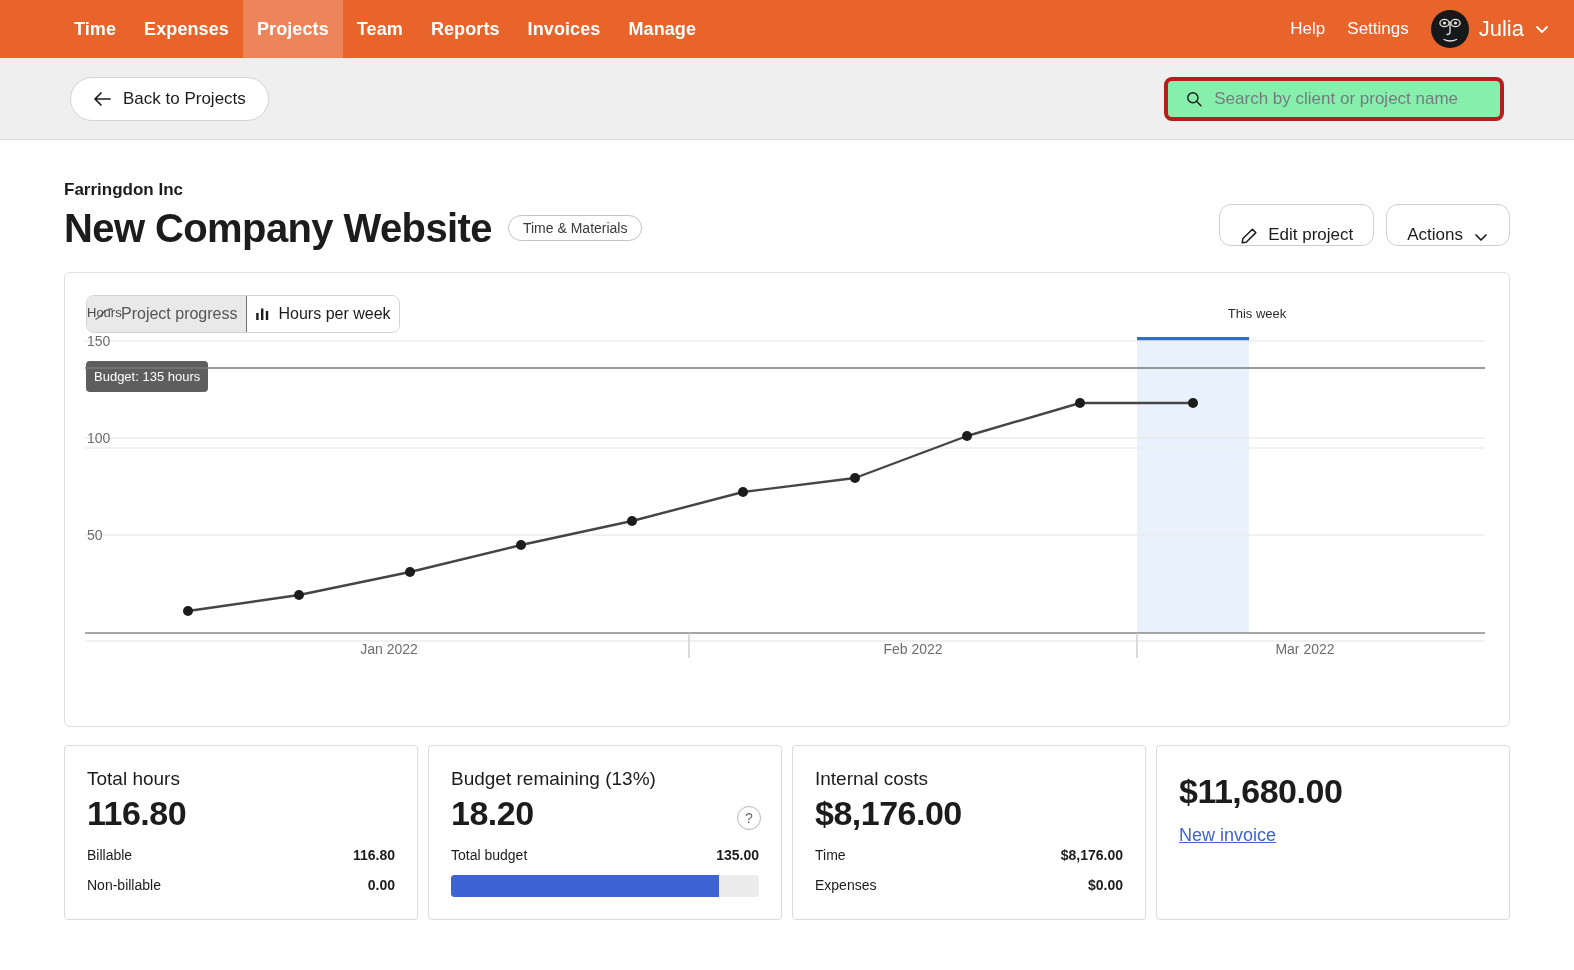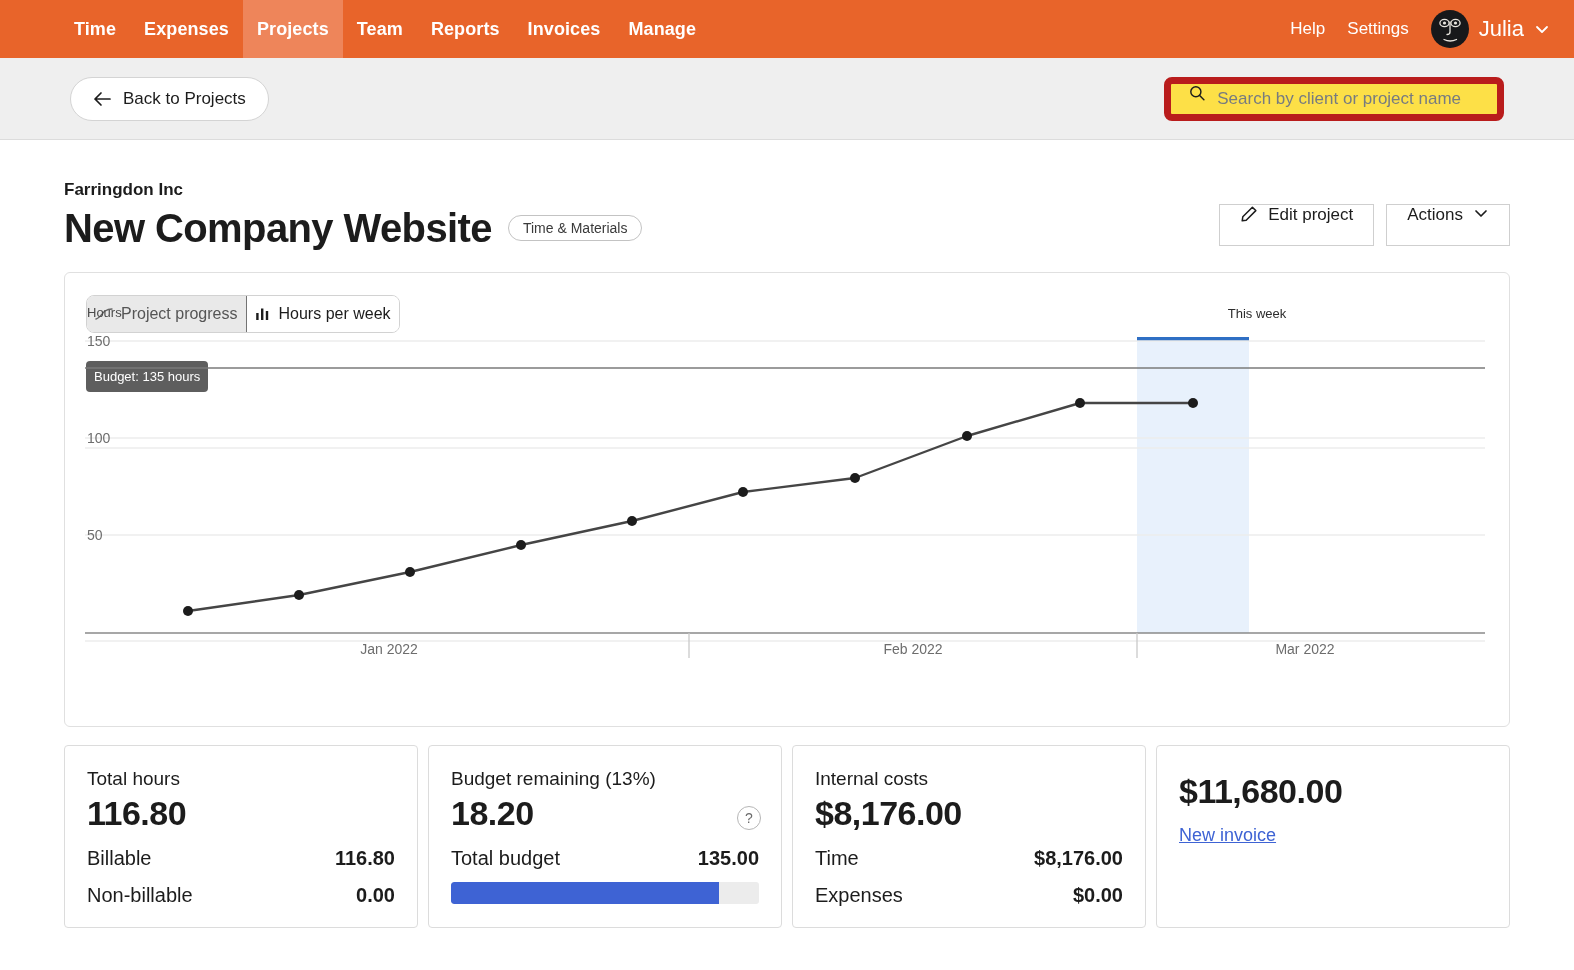--- a/index.html
+++ b/index.html
@@ -52,23 +52,23 @@
     display: flex; align-items: center; justify-content: space-between;
     padding: 0 70px;
   }
   .back-btn {
     display: inline-flex; align-items: center; gap: 12px;
     height: 44px; padding: 0 22px;
     background: #ffffff; border: 1px solid #d4d4d4; border-radius: 24px;
     font-size: 17px; font-weight: 500; color: #1c1c1c; cursor: pointer;
   }
   .search-box {
-    display: flex; gap: 12px;
+    display: flex; align-items: center; gap: 12px;
     width: 340px; height: 44px; padding: 0 18px;
-    background: #fde047; border: 7px solid #b91c1c; border-radius: 8px;
+    background: #86efac; border: 4px solid #b91c1c; border-radius: 8px;
     cursor: text;
   }
   .search-box input {
     border: 0; outline: 0; font-size: 17px; color: #1c1c1c;
     width: 100%; background: transparent;
     font-family: "Liberation Sans", sans-serif;
   }
   .search-box input::placeholder { color: #777b80; }
 
   
@@ -77,23 +77,23 @@
   .client-name { font-size: 17px; font-weight: 600; color: #1c1c1c; margin-bottom: 6px; }
   .title-line { display: flex; align-items: center; gap: 16px; }
   h1 { font-size: 40px; font-weight: 700; letter-spacing: -.6px; line-height: 1.1; }
   .pill {
     border: 1px solid #c3c3c3; border-radius: 14px;
     padding: 4px 14px; font-size: 14px; color: #3a3a3a;
     white-space: nowrap;
   }
   .title-actions { display: flex; gap: 12px; margin-bottom: 4px; }
   .btn {
-    display: inline-flex; align-items: flex-start; gap: 10px;
+    display: inline-flex; align-items: flex-end; gap: 10px;
     height: 42px; padding: 0 20px;
-    background: #ffffff; border: 1px solid #cfcfcf; border-radius: 0;
+    background: #ffffff; border: 1px solid #cfcfcf; border-radius: 12px;
     font-size: 17px; font-weight: 500; color: #1c1c1c; cursor: pointer;
   }
 
   
   .chart-card {
     margin-top: 22px;
     border: 1px solid #e0e0e0; border-radius: 6px;
     background: #fff; height: 455px; position: relative;
   }
   .seg {
@@ -129,21 +129,21 @@
   .cards { display: flex; gap: 10px; margin-top: 18px; }
   .card {
     flex: 1; border: 1px solid #dcdcdc; border-radius: 4px;
     padding: 22px 22px 20px 22px; position: relative; background: #fff;
     min-height: 175px;
   }
   .card-label { font-size: 19px; color: #1c1c1c; }
   .card-value { font-size: 34px; font-weight: 700; letter-spacing: -.5px; margin-top: 4px; }
   .row {
     display: flex; justify-content: space-between; align-items: baseline;
-    font-size: 20px; margin-top: 14px;
+    font-size: 14px; margin-top: 14px;
   }
   .row .k { color: #1c1c1c; }
   .row .v { font-weight: 700; }
   .help-dot {
     position: absolute; right: 20px; top: 60px;
     width: 24px; height: 24px; border-radius: 50%;
     border: 1px solid #b6b6b6; color: #6b6b6b;
     font-size: 14px; display: flex; align-items: center; justify-content: center;
     cursor: pointer;
   }

